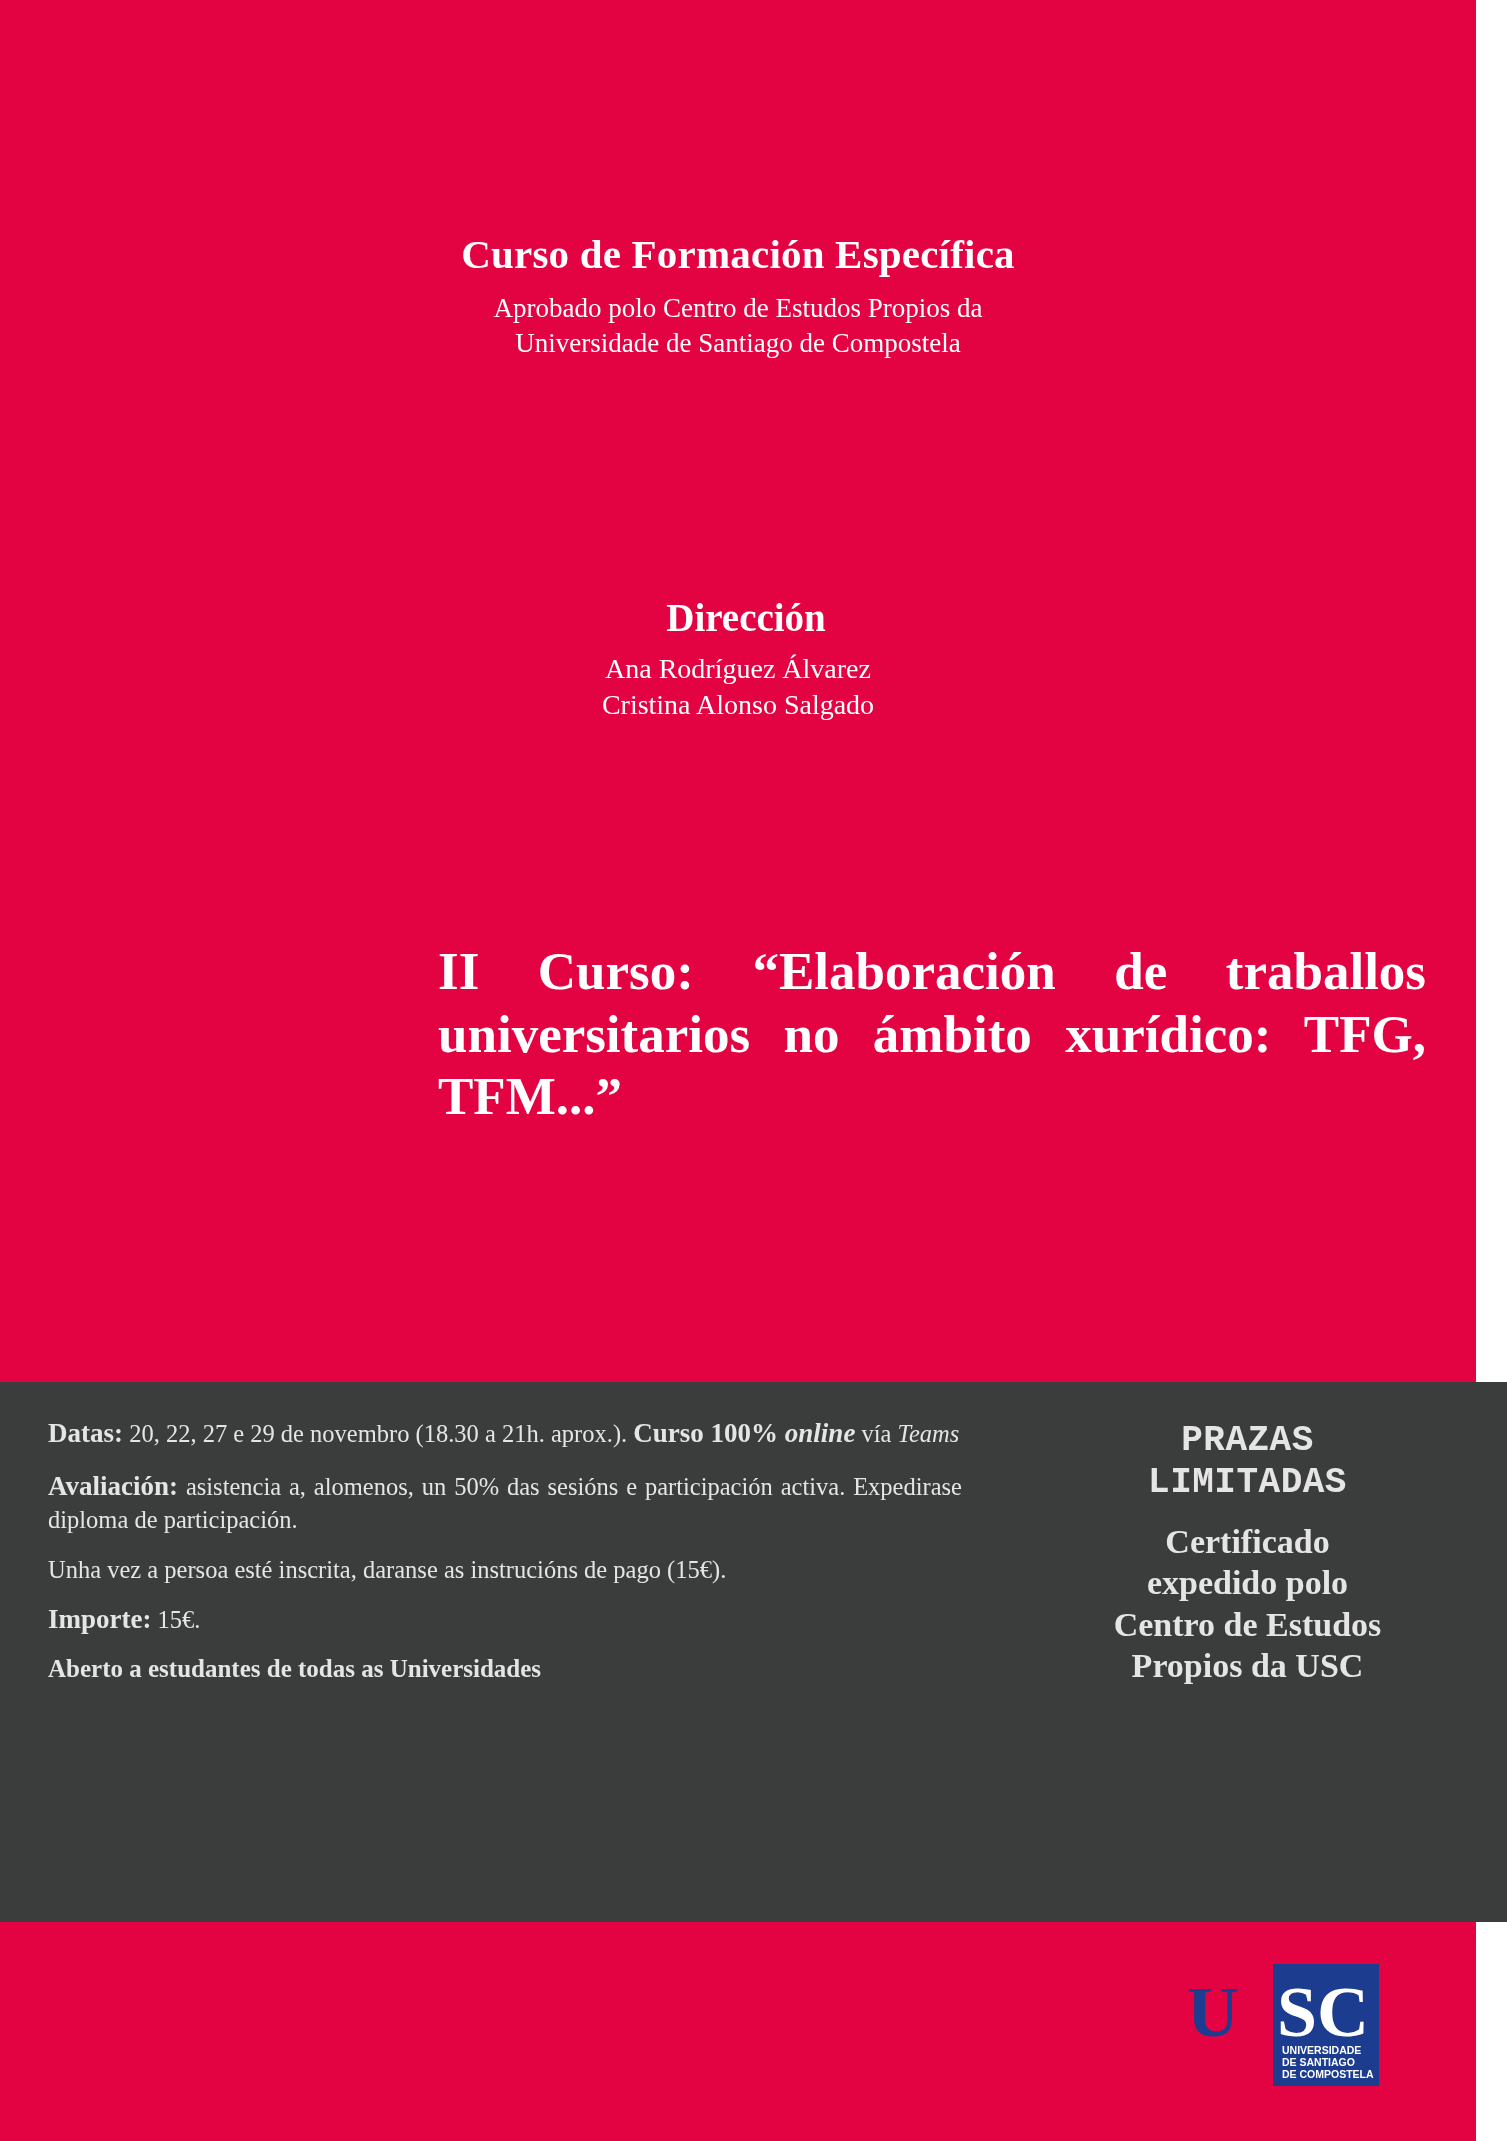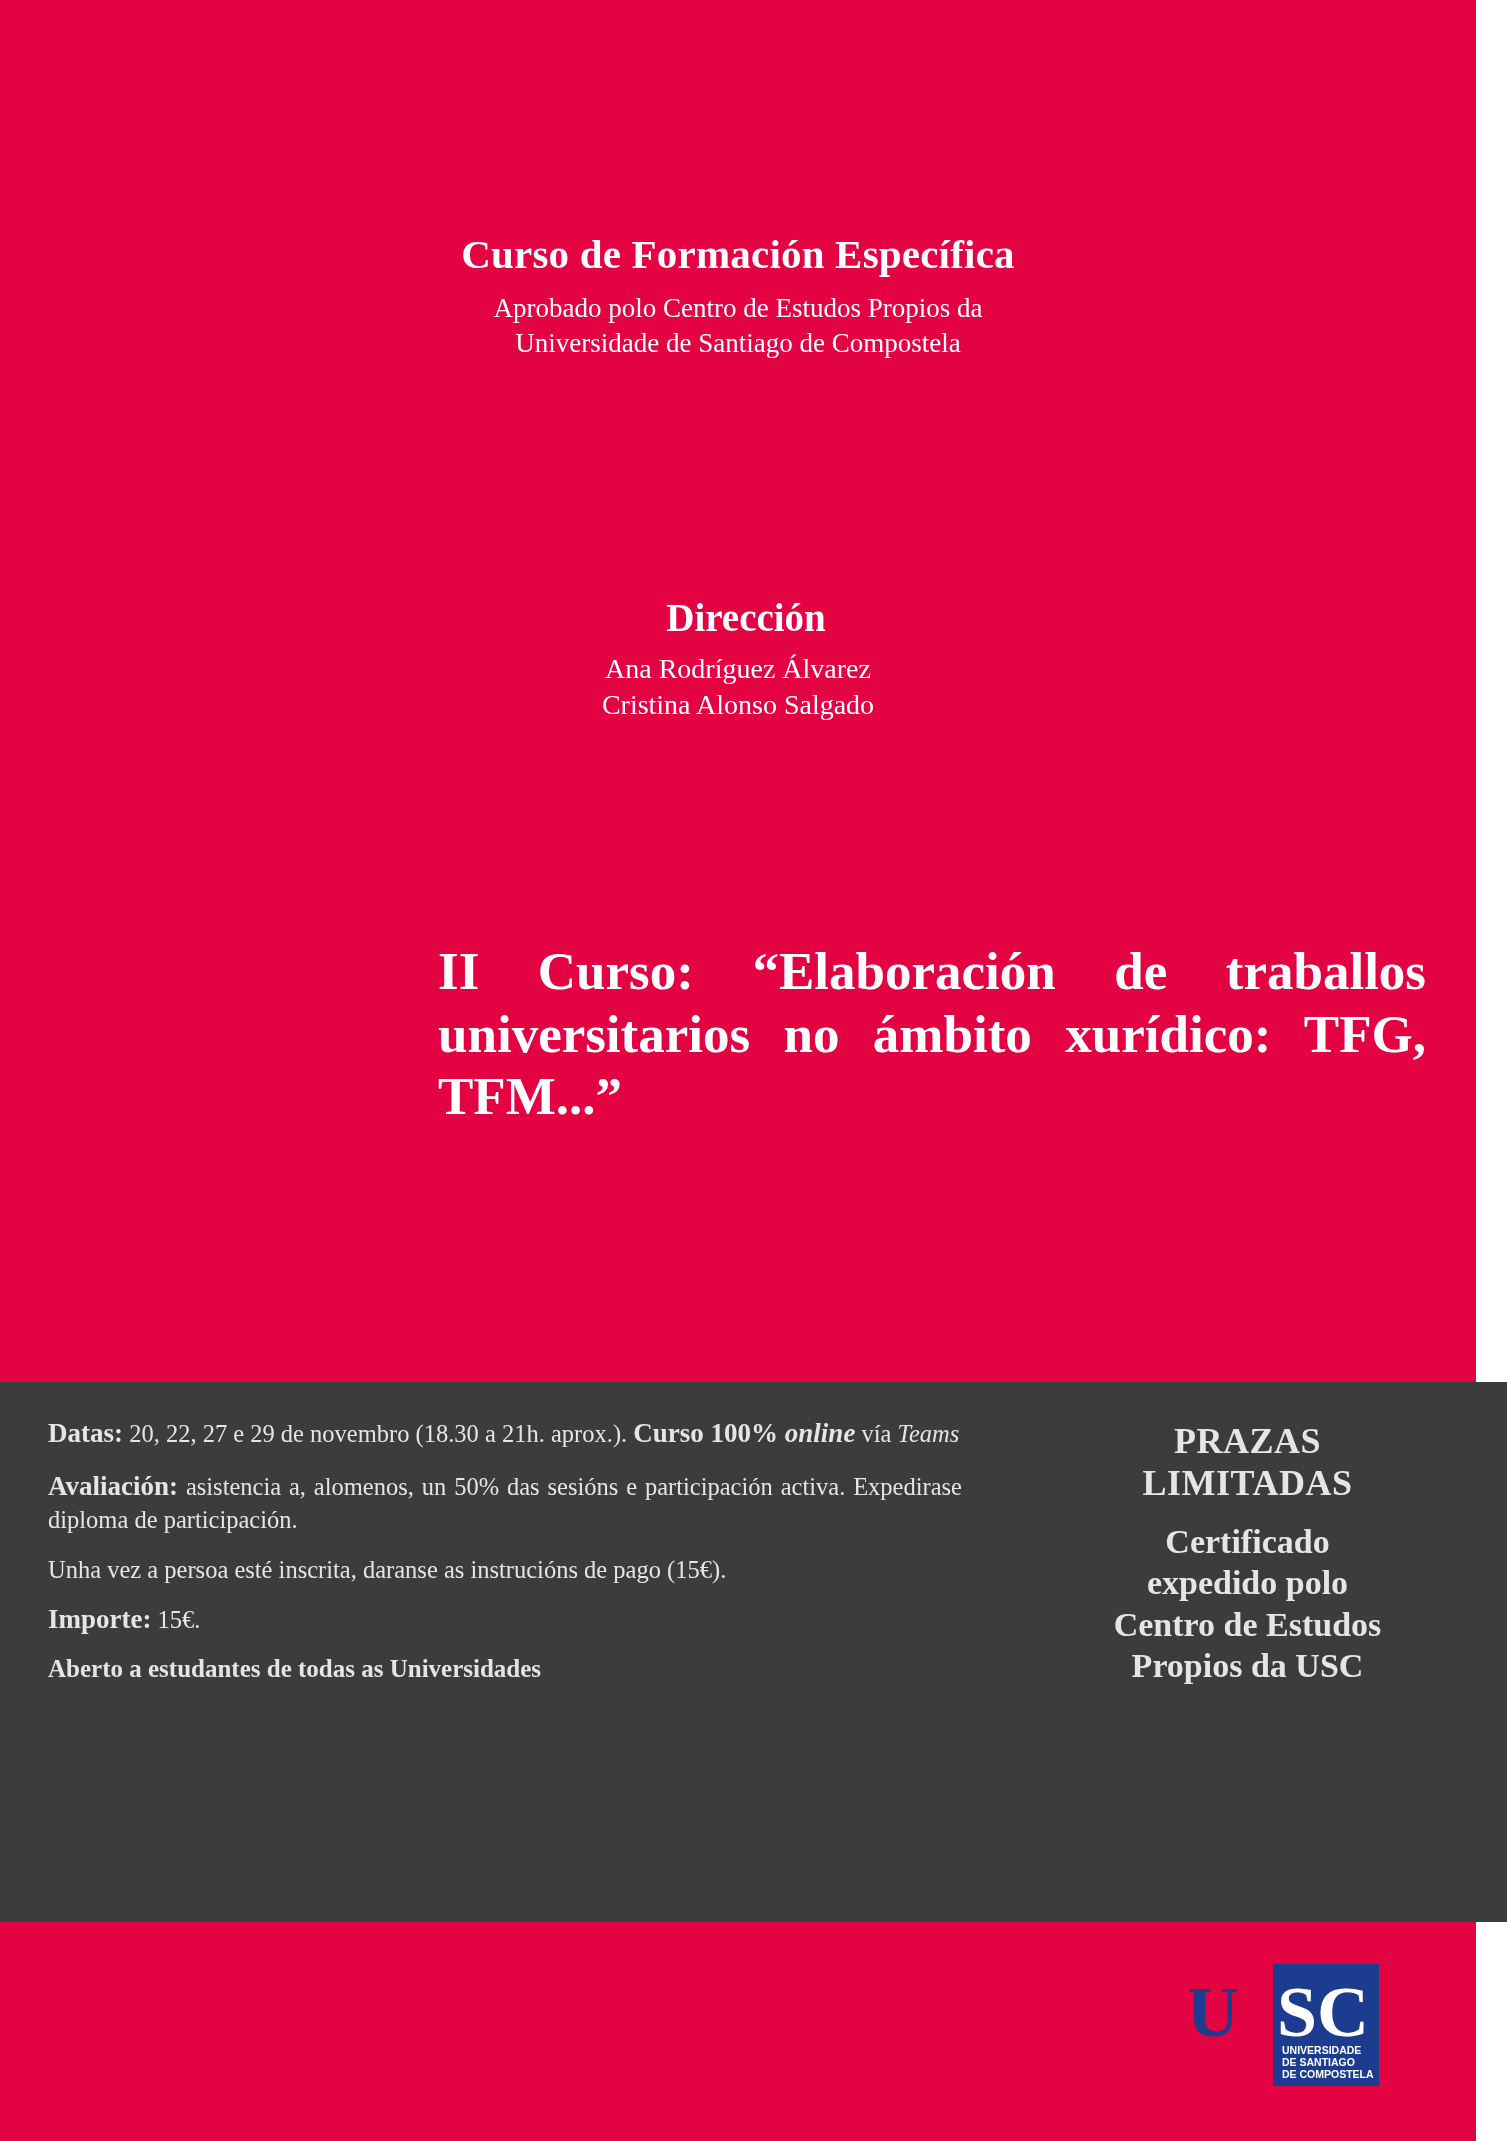--- a/index.html
+++ b/index.html
@@ -122,20 +122,21 @@
     font-weight: bold;
     margin: 0;
     line-height: 1.3;
   }
   .prazas {
     font-size: 36px;
     font-weight: bold;
     line-height: 1.18;
     margin: 0 0 16px 0;
     letter-spacing: 0.5px;
+    font-family: Liberation Mono, monospace;
   }
   .info-lines {
     font-size: 25px;
     line-height: 1.28;
     margin: 0 0 28px 0;
   }
   .cert {
     font-size: 34px;
     font-weight: bold;
     line-height: 1.22;

